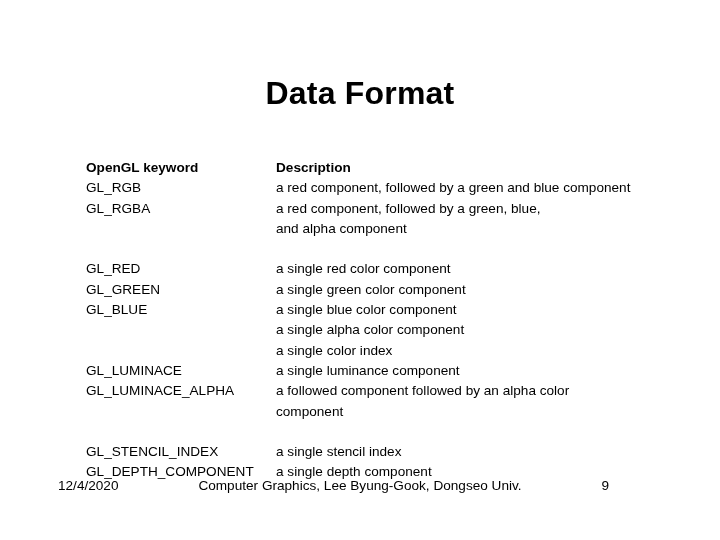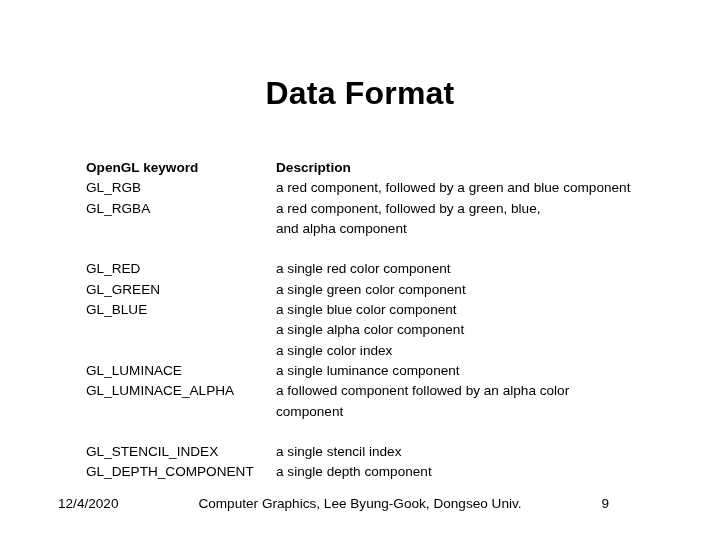--- a/index.html
+++ b/index.html
@@ -68,21 +68,21 @@
     color: #000000;
     white-space: nowrap;
   }
   .hdr .cell-keyword,
   .hdr .cell-desc {
     font-weight: bold;
   }
   #footer {
     position: absolute;
     left: 0;
-    top: 494px;
+    top: 476px;
     width: 671px;
     height: 20px;
   }
   #footer-date {
     position: absolute;
     left: 58px;
     top: 0;
     font-size: 13.6px;
     line-height: 20px;
     white-space: nowrap;

